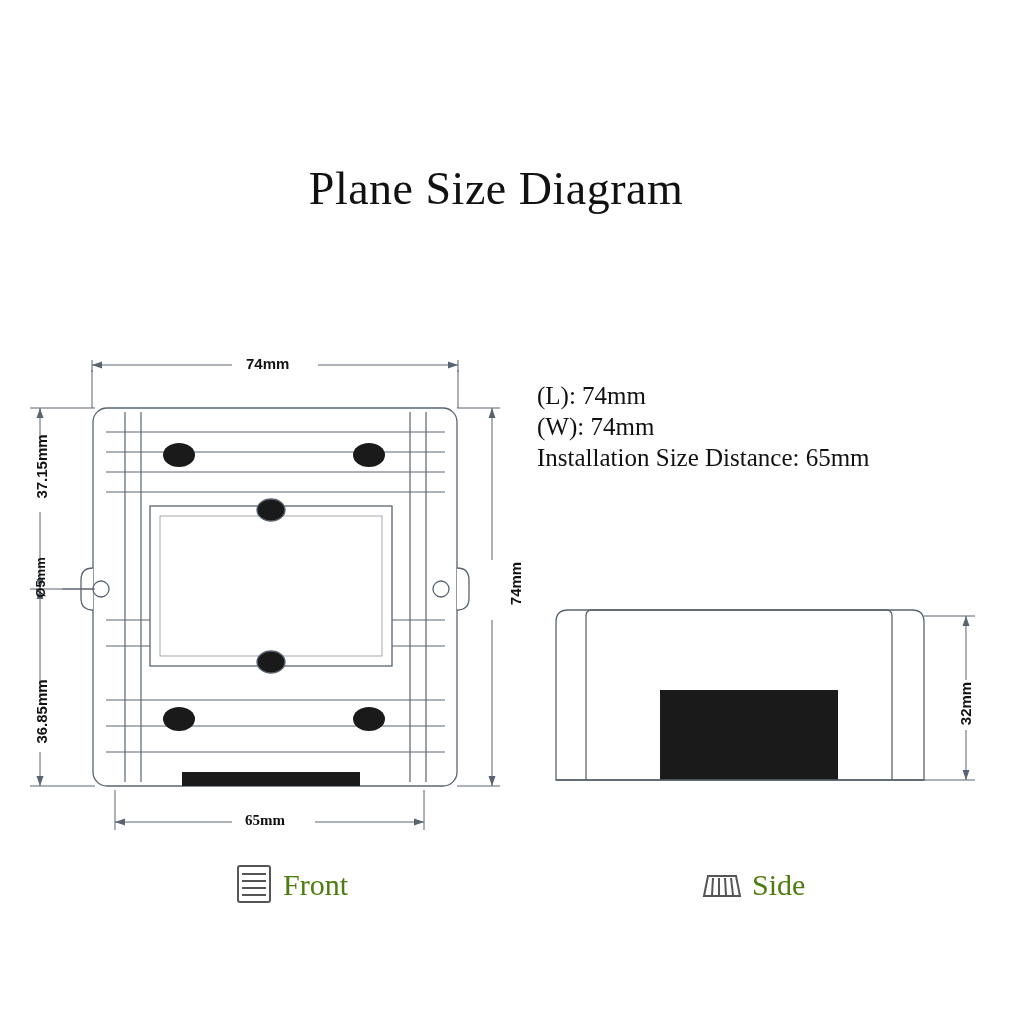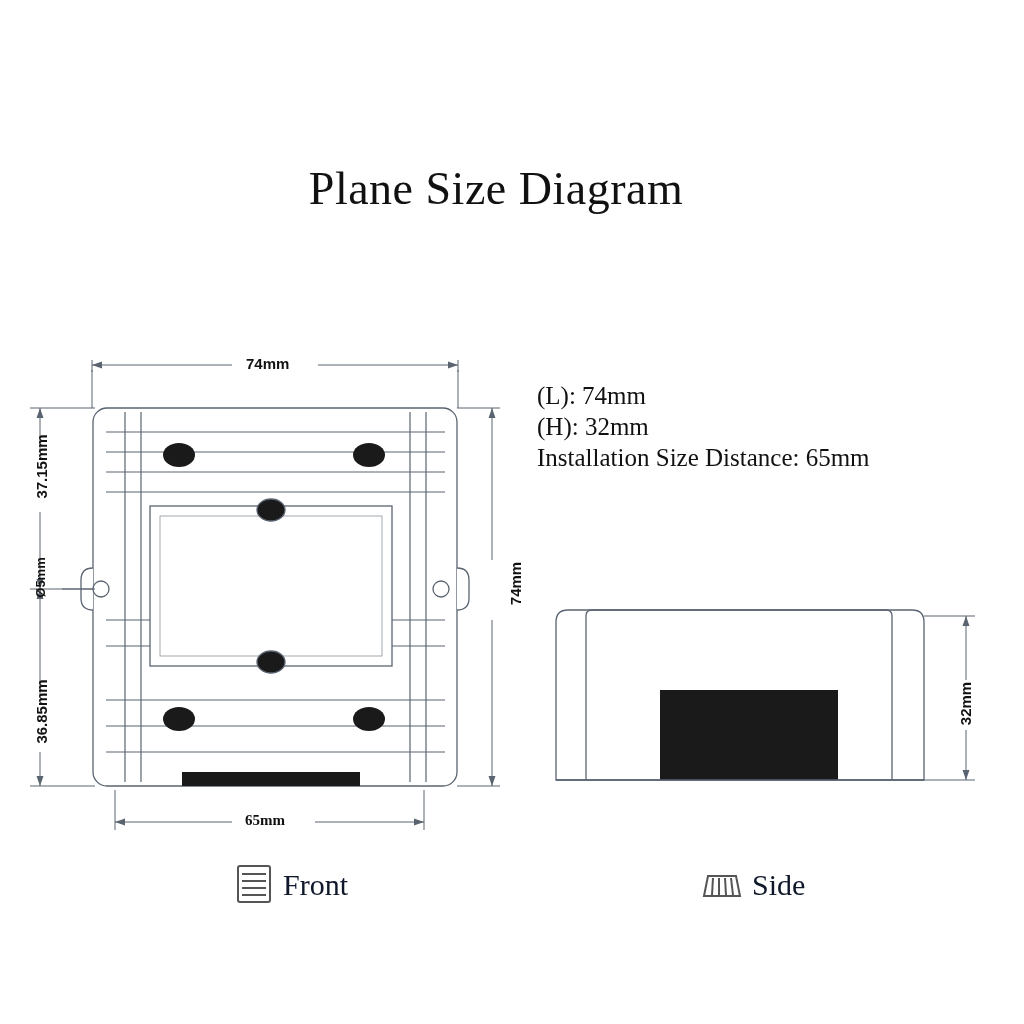--- a/index.html
+++ b/index.html
@@ -46,21 +46,21 @@
     top: 0;
     width: 1024px;
     height: 1024px;
     pointer-events: none;
   }
 
   .caption {
     position: absolute;
     font-family: "Liberation Serif", serif;
     font-size: 30px;
-    color: #0f172a;
+    color: #4d7c0f;
     white-space: nowrap;
   }
   #caption-front { left: 283px; top: 868px; }
   #caption-side  { left: 752px; top: 868px; }
 
   .cap-icon {
     position: absolute;
     display: block;
   }
   #icon-front { left: 232px; top: 862px; width: 44px; height: 44px; }
@@ -86,21 +86,21 @@
   #lbl-74-right { left: 470px; top: 575px; width: 90px; text-align: center; }
   #lbl-32       { left: 920px; top: 695px; width: 90px; text-align: center; }
 </style>
 </head>
 <body>
 
 <div id="page-title">Plane Size Diagram</div>
 
 <div id="spec-list">
   <span class="spec-line">(L): 74mm</span>
-  <span class="spec-line">(H): 32mm</span>
+  <span class="spec-line">(W): 74mm</span>
   <span class="spec-line">Installation Size Distance: 65mm</span>
 </div>
 
 <svg class="svgwrap" viewBox="0 0 1024 1024">
   <g stroke="#5a6470" fill="none" stroke-width="1.3">
 
     <g stroke-width="1">
       <line x1="92" y1="365" x2="232" y2="365"></line>
       <line x1="318" y1="365" x2="458" y2="365"></line>
       <path d="M92 360 L92 372"></path>

